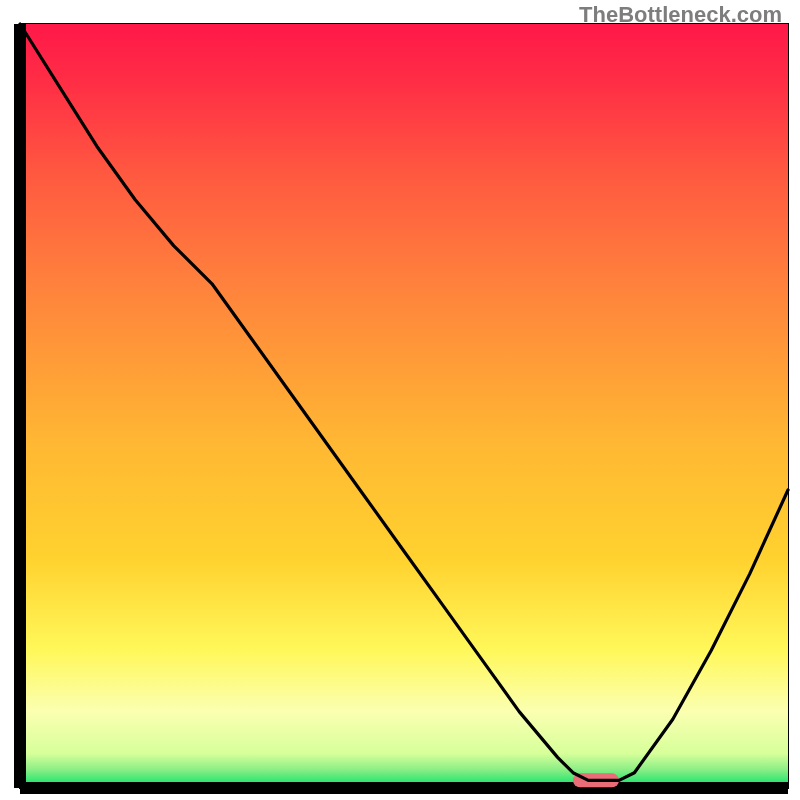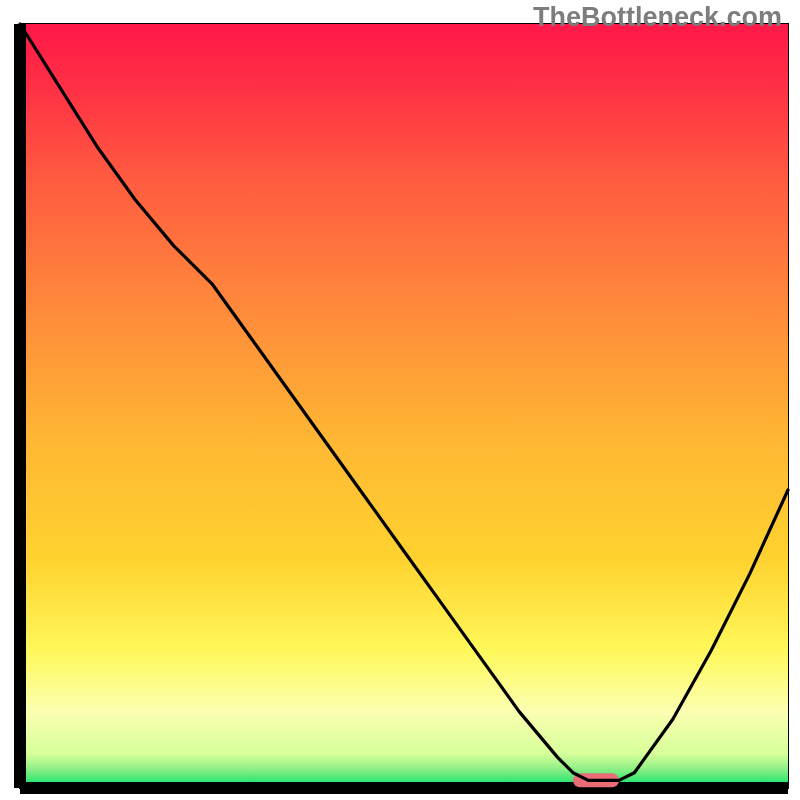--- a/index.html
+++ b/index.html
@@ -19,21 +19,21 @@
     display: block;
     position: absolute;
     top: 0;
     left: 0;
   }
   .watermark {
     position: absolute;
     top: 2px;
     right: 18px;
     font-family: Arial, Helvetica, sans-serif;
-    font-size: 27px;
+    font-size: 22px;
     font-weight: 600;
     color: #7d7d7d;
   }
 </style>
 </head>
 <body>
 
 <div class="chart-wrap">
   <svg id="chart-svg" width="800" height="800" viewBox="0 0 800 800">
       <defs>

